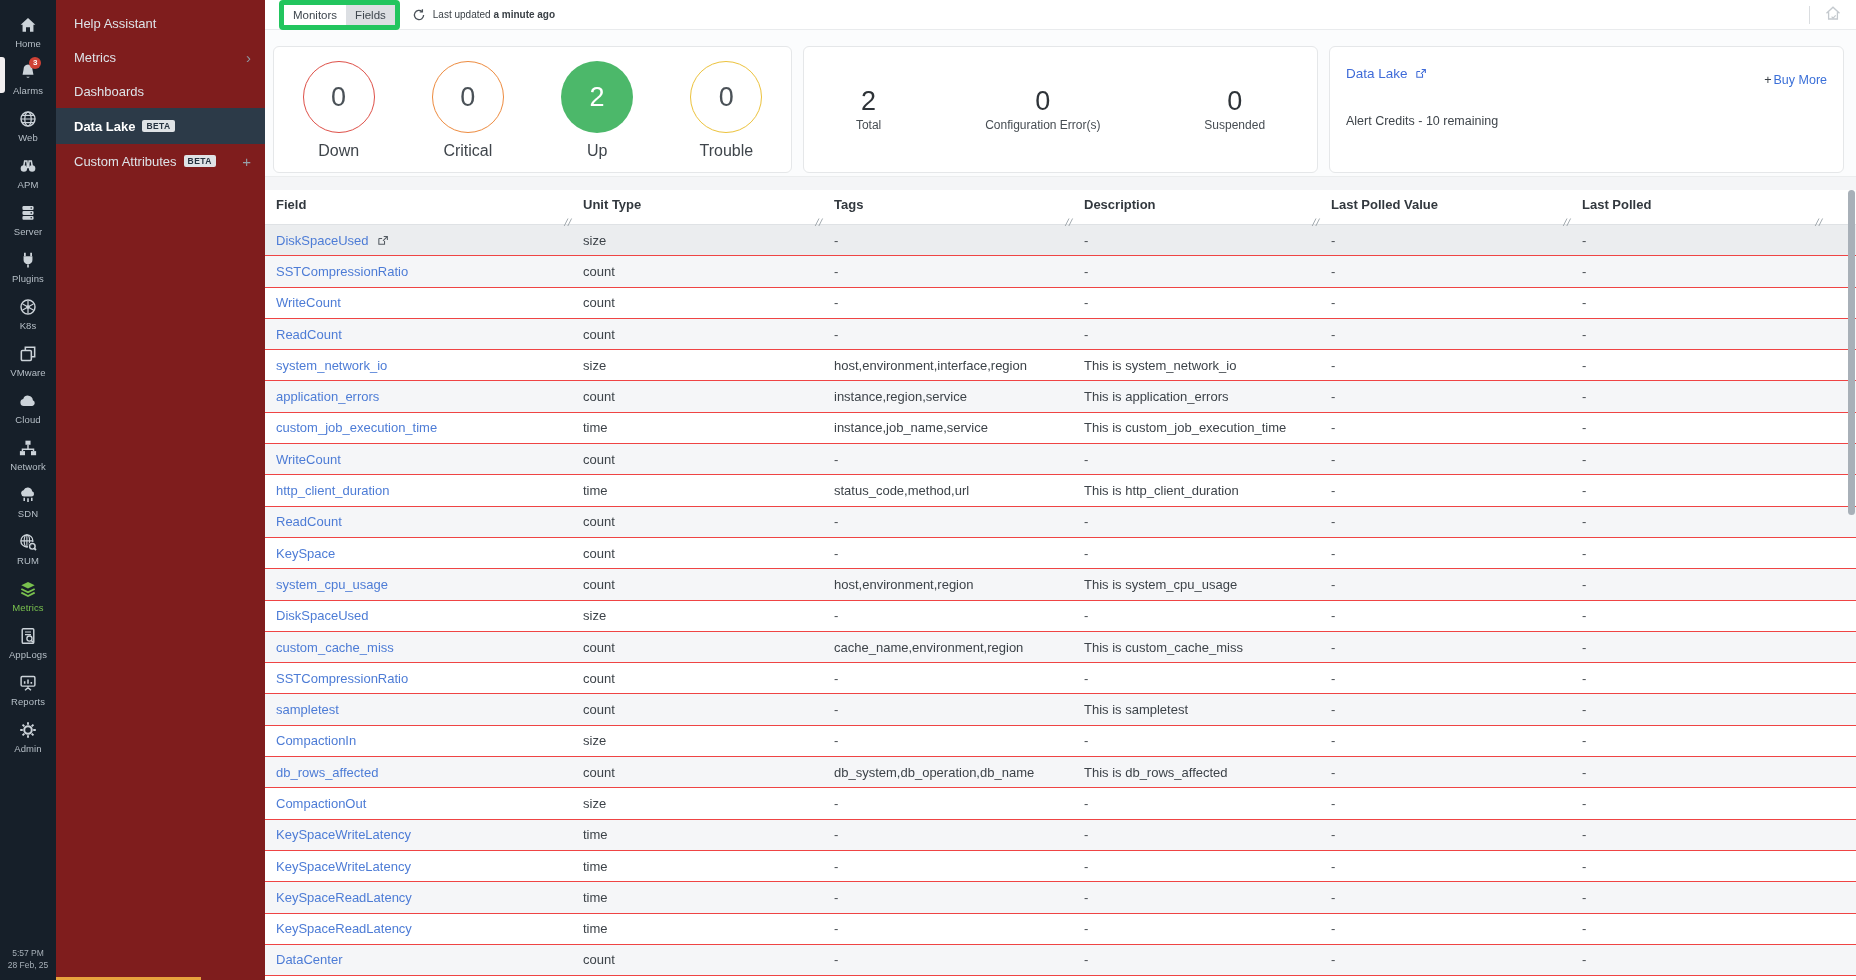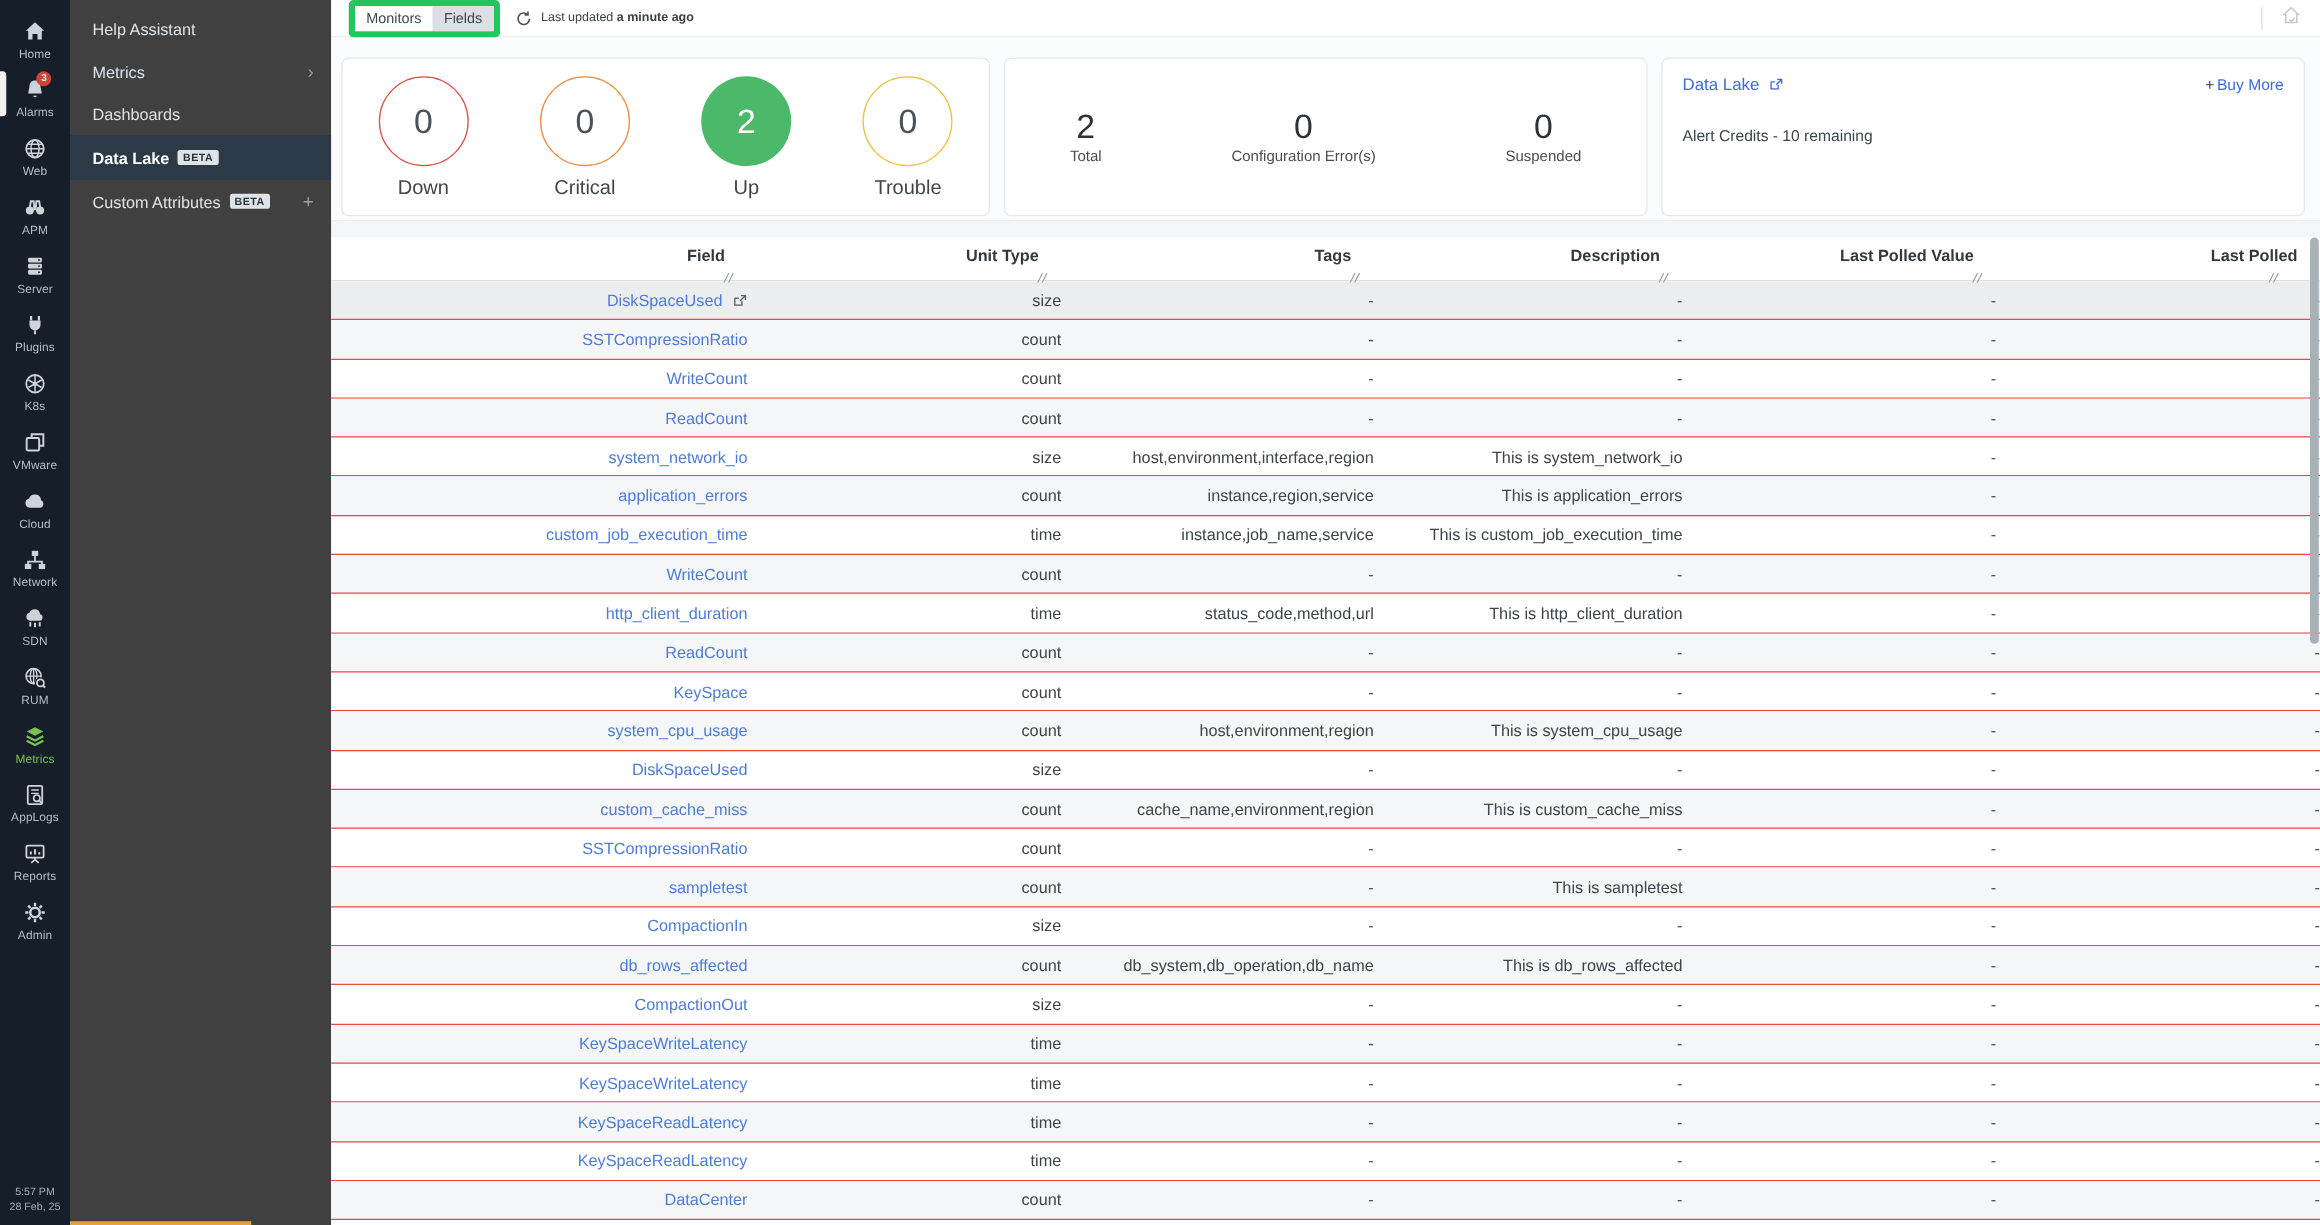--- a/index.html
+++ b/index.html
@@ -14,21 +14,21 @@
              justify-content:center;cursor:pointer;position:relative;}
   .ricon{width:20px;height:20px;display:block;position:relative;}
   .ricon svg{display:block;}
   .rlabel{font-size:9.5px;color:#b6bfc7;margin-top:3px;letter-spacing:.1px;}
   .rail-item.active .rlabel{color:#79c14e;}
   .rbadge{position:absolute;top:-5px;left:11px;background:#cf4236;color:#fff;font-size:8px;
           line-height:10px;padding:1px 4px;border-radius:7px;font-weight:bold;}
   #clock{margin-top:auto;margin-bottom:8px;text-align:center;font-size:8.5px;color:#a7b0b8;line-height:1.5;}
 
   
-  #menu{width:209px;background:#404040;flex:0 0 209px;padding-top:6px;box-sizing:border-box;text-align:right;}
+  #menu{width:209px;background:#7f1d1d;flex:0 0 209px;padding-top:6px;box-sizing:border-box;text-align:right;}
   .menu-item{position:relative;height:34px;display:flex;align-items:center;padding:0 14px 0 18px;
              font-size:13px;color:#dde2e7;cursor:pointer;}
   .menu-item.selected{background:#2c3a48;color:#ffffff;font-weight:bold;height:36px;}
   .beta{background:#dfe3e6;color:#263340;font-size:8.5px;font-weight:bold;border-radius:2px;
         padding:1px 4px;margin-left:7px;letter-spacing:.4px;}
   .chev{margin-left:auto;color:#8f98a1;font-size:15px;line-height:1;}
   .plusico{margin-left:auto;color:#98a1a9;font-size:15px;line-height:1;}
 
   
   #content{flex:1;display:flex;flex-direction:column;position:relative;min-width:0;}
@@ -50,29 +50,29 @@
   .circle{width:72px;height:72px;border-radius:50%;display:flex;align-items:center;justify-content:center;
           font-size:27px;color:#4a5157;box-sizing:border-box;background:#fff;}
   .slabel{font-size:16px;color:#3f454b;margin-top:9px;}
   #card-summary{width:515px;display:flex;justify-content:space-around;align-items:center;}
   .sum-item{text-align:center;}
   .sum-val{font-size:27px;color:#2e3338;line-height:1.1;}
   .sum-label{font-size:12px;color:#474d53;margin-top:2px;}
   #card-credits{width:515px;padding:13px 16px;box-sizing:border-box;}
   .cc-top{display:flex;align-items:center;}
   .cc-title{font-size:13.5px;color:#3f6bd8;cursor:pointer;display:flex;align-items:center;gap:6px;}
-  .cc-buy{margin-left:auto;font-size:12.5px;cursor:pointer;color:#3a6fd8;}
+  .cc-buy{margin-left:auto;font-size:12.5px;cursor:pointer;color:#3a6fd8;margin-top:13px;}
   .cc-buy .plus{color:#3a4046;margin-right:2px;}
   .cc-credits{font-size:12.5px;color:#3f454b;margin-top:27px;}
 
   .band{height:13px;background:#f4f5f7;border-top:1px solid #ebedee;}
 
   
   #table{background:#fff;flex:1;}
-  .tgrid{display:grid;grid-template-columns:307px 251px 250px 247px 251px 1fr;padding-left:26px;text-align:right;}
+  .tgrid{display:grid;grid-template-columns:307px 251px 250px 247px 251px 1fr;padding-left:11px;}
   #thead{height:35px;border-bottom:1px solid #dfe2e5;align-items:start;padding-top:7px;box-sizing:border-box;}
   .hcell{position:relative;font-size:13px;font-weight:bold;color:#32383e;padding-right:18px;}
   .rsz{position:absolute;right:10px;top:18px;cursor:col-resize;}
   .hcell:last-child .rsz{right:32px;}
   .trow{height:31.3px;align-items:center;font-size:13px;border-bottom:1px solid #ef4444;box-sizing:border-box;}
   .trow.stripe{background:#f5f6f8;}
   .trow.hovered{background:#ebedef;}
   .fld{color:#4d7cd6;cursor:pointer;text-decoration:none;display:inline-flex;align-items:center;gap:7px;}
   .cell{color:#3d4349;}
   .dash{color:#4a4f54;}

